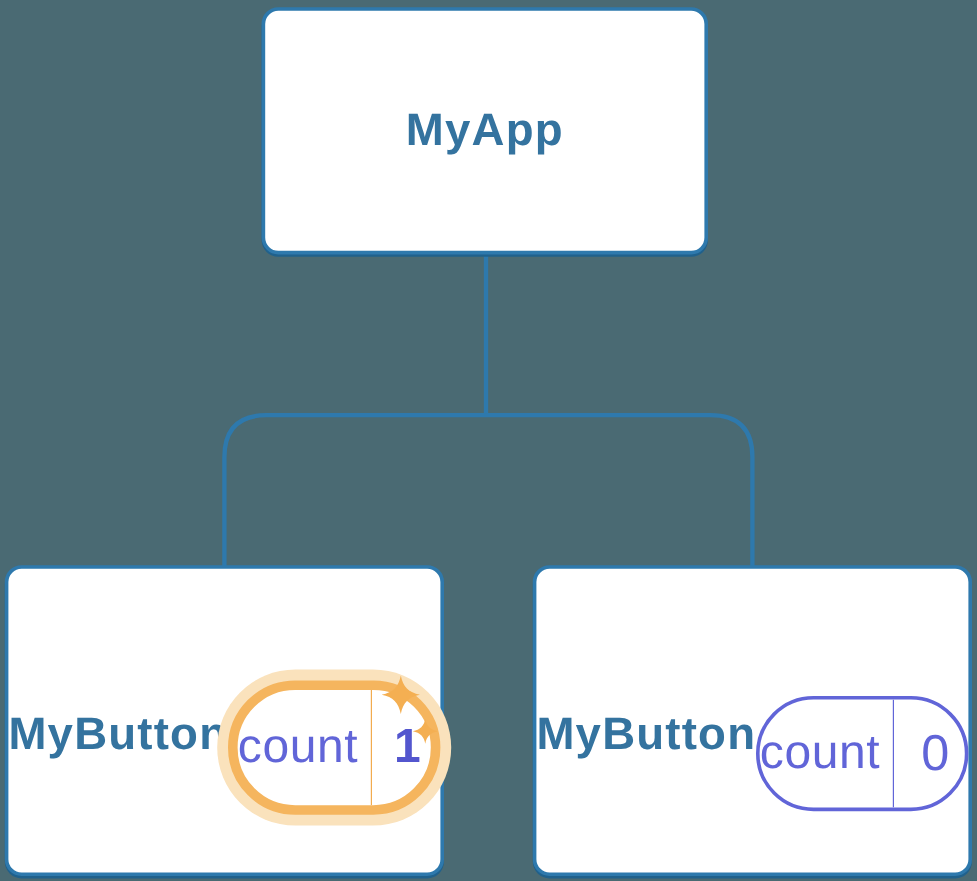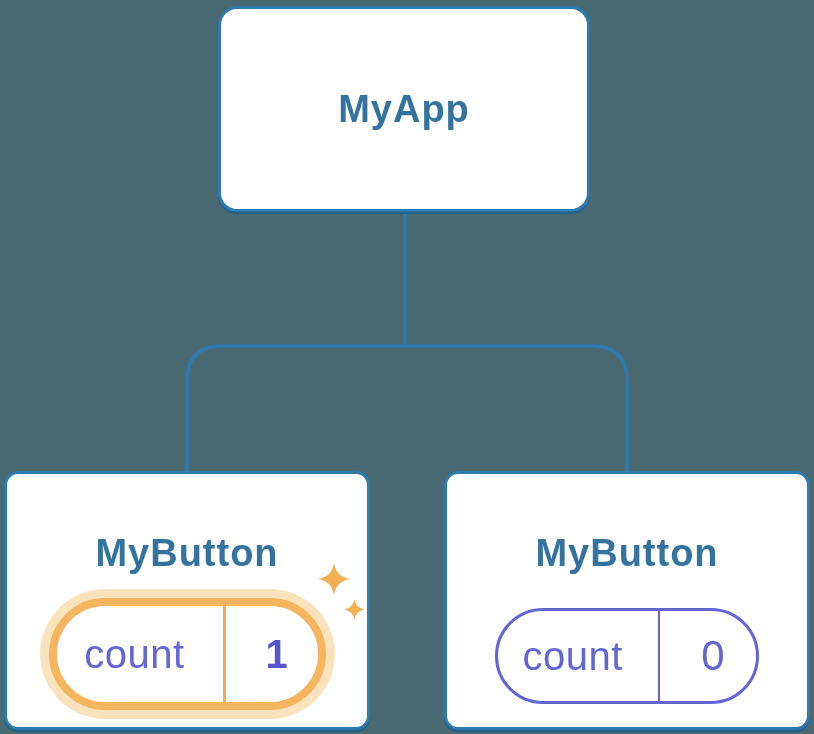--- a/index.html
+++ b/index.html
@@ -24,33 +24,33 @@
     position: absolute;
     background: #FFFFFF;
     border: 3px solid #2E79AD;
     border-radius: 14px;
     box-sizing: border-box;
     box-shadow: 0 2px 0 0 #20618C;
   }
   .node-root {
     left: 218px; top: 6px;
     width: 372px; height: 206px;
-    display: flex; align-items: center; justify-content: center; border-radius: 19px;
+    display: flex; align-items: center; justify-content: center;
   }
   .node-title {
     color: #34739F;
     font-size: 38px;
     font-weight: bold;
     letter-spacing: 1px;
   }
   .node-child {
     top: 471px;
     width: 366px; height: 259px;
-    display: flex; flex-direction: column; align-items: center;
-    padding-top: 56px;
+    display: flex; flex-direction: row; align-items: center;
+    padding-top: 44px;
   }
   .node-child-left { left: 4px; }
   .node-child-right { left: 444px; }
   .child-title {
     height: 46px; line-height: 46px;
     margin-bottom: 22px;
   }
   .pill {
     box-sizing: border-box;
     border-radius: 999px;

